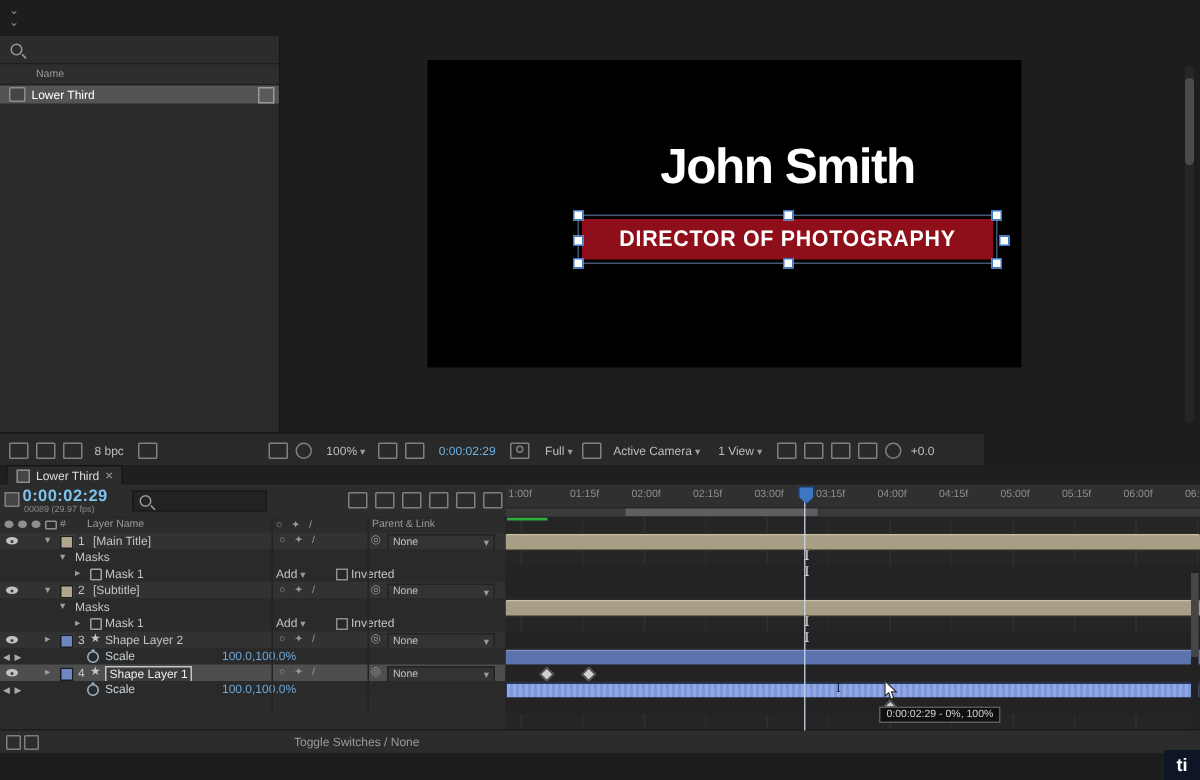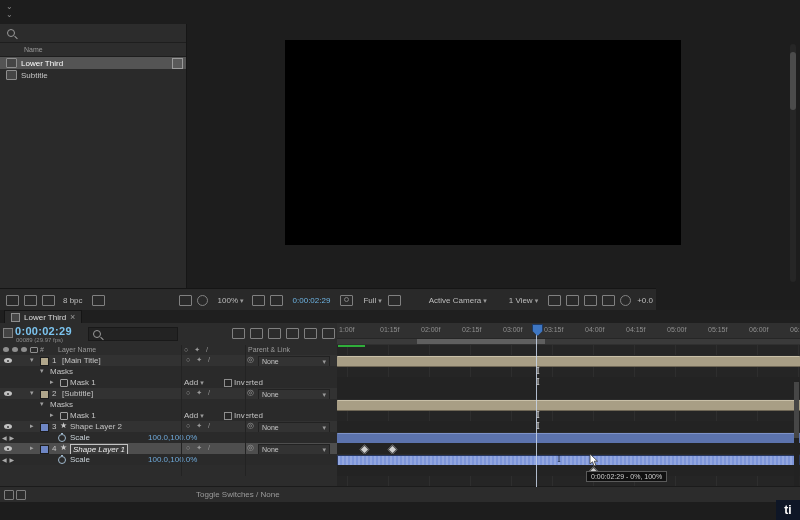--- a/index.html
+++ b/index.html
@@ -85,21 +85,21 @@
   .c-kfnav{position:absolute;left:2px;top:2px;font-size:6px;color:#aaa;letter-spacing:3px;}
   .c-kfnav::before{content:"◀▶";}
   .tw{position:absolute;top:1px;color:#9f9f9f;font-size:7px;}
   .tw.open::before{content:"▾";} .tw.closed::before{content:"▸";}
   .c-swatch{position:absolute;left:40px;top:2px;width:7px;height:7px;border:1px solid #1c1c1c;}
   .sw-tan{background:#b0a68b;} .sw-blue{background:#6e86c4;}
   .c-num{position:absolute;left:52px;top:1px;}
   .c-star{position:absolute;top:0px;color:#c8c8c8;font-size:8px;}
   .c-star::before{content:"★";}
   .c-name{position:absolute;top:1px;white-space:nowrap;}
-  .namebox{border:1px solid #c4c4c4;background:#3b3b3b;padding:0 2px;color:#ececec;font-style:italic;}
+  .namebox{border:1px solid #c4c4c4;background:#3b3b3b;padding:0 2px;color:#ececec;}
   .sw-glyphs{position:absolute;left:186px;top:1px;color:#9a9a9a;font-size:7px;letter-spacing:2px;}
   .sw-glyphs::before{content:"○ ✦ /";}
   .c-pick{position:absolute;left:247px;top:0px;}
   .c-pick::before{content:"◎";color:#9a9a9a;font-size:8px;}
   .c-dd{position:absolute;left:258px;top:1px;width:64px;height:9px;background:#333;border:1px solid #222;
         display:flex;align-items:center;justify-content:space-between;padding:0 3px;}
   .c-dd i{font-style:normal;font-size:7px;color:#c4c4c4;}
   .c-mode{position:absolute;left:184px;top:1px;display:flex;align-items:center;}
   .c-mode i{font-style:normal;}
   .c-check{position:absolute;left:224px;top:2px;width:6px;height:6px;border:1px solid #8d8d8d;background:#262626;}
@@ -162,27 +162,35 @@
   <section class="project-panel">
     <div class="pp-search">
       <span class="mag"></span>
     </div>
     <div class="pp-colhead">Name</div>
     <div class="pp-row selected">
       <span class="pp-icon"></span>
       <span>Lower Third</span>
       <span class="pp-badge"></span>
     </div>
-    <div class="pp-row">
-      <span class="pp-icon"></span>
-      <span>Subtitle</span>
-    </div>
   </section>
 
   <div class="viewer">
+    <div class="comp-title">John Smith</div>
+    <div class="lt-bar">
+      <span class="lt-text">DIRECTOR OF PHOTOGRAPHY</span>
+      <span class="handle h-tl"></span>
+      <span class="handle h-tc"></span>
+      <span class="handle h-tr"></span>
+      <span class="handle h-ml"></span>
+      <span class="handle h-mr"></span>
+      <span class="handle h-bl"></span>
+      <span class="handle h-bc"></span>
+      <span class="handle h-br"></span>
+    </div>
   </div>
   <div class="vscroll">
       <span class="thumb"></span>
     </div>
 
   <div class="comp-toolbar">
     <span class="tbi" style="margin-left:6px"></span>
     <span class="tbi" style="margin-left:5px"></span>
     <span class="tbi" style="margin-left:5px"></span>
     <span class="tb-text" style="margin-left:8px">8 bpc</span>
@@ -191,23 +199,23 @@
     <span class="tbi round" style="margin-left:5px"></span>
     <span class="tb-text" style="margin-left:10px">100%</span>
     <span class="caret"></span>
     <span class="tbi" style="margin-left:8px"></span>
     <span class="tbi" style="margin-left:5px"></span>
     <span class="tb-text tb-time" style="margin-left:10px">0:00:02:29</span>
     <span class="tbi cam" style="margin-left:10px"></span>
     <span class="tb-text" style="margin-left:10px">Full</span>
     <span class="caret"></span>
     <span class="tbi" style="margin-left:6px"></span>
-    <span class="tb-text" style="margin-left:28px">Active Camera</span>
+    <span class="tb-text" style="margin-left:8px">Active Camera</span>
     <span class="caret"></span>
-    <span class="tb-text" style="margin-left:22px">1 View</span>
+    <span class="tb-text" style="margin-left:12px">1 View</span>
     <span class="caret"></span>
     <span class="tbi" style="margin-left:10px"></span>
     <span class="tbi" style="margin-left:5px"></span>
     <span class="tbi" style="margin-left:5px"></span>
     <span class="tbi" style="margin-left:5px"></span>
     <span class="tbi round" style="margin-left:5px"></span>
     <span class="tb-text" style="margin-left:6px">+0.0</span>
   </div>
 
   <section class="timeline">

